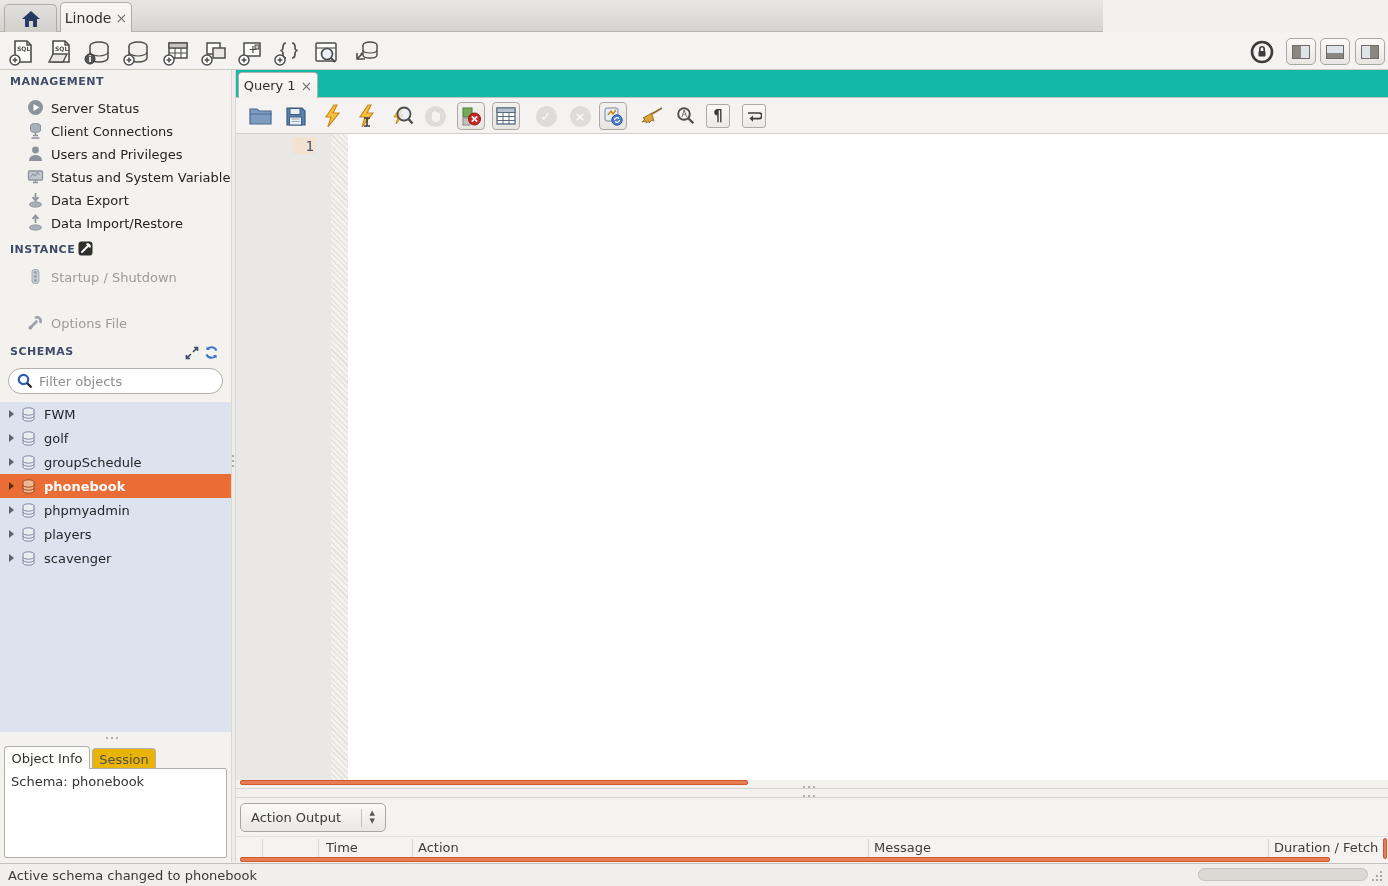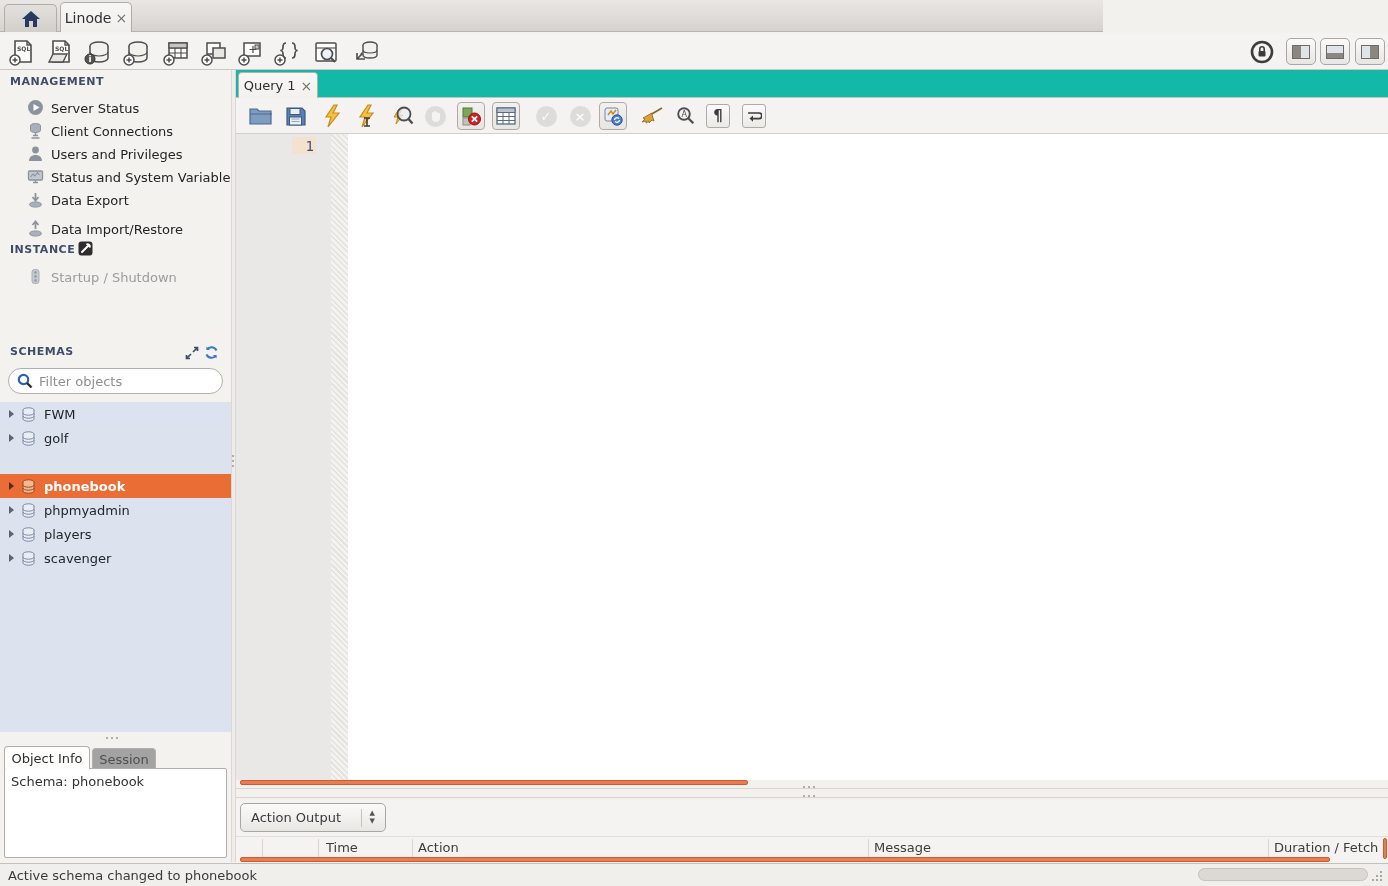--- a/index.html
+++ b/index.html
@@ -54,21 +54,21 @@
   .grip-v { position:absolute; display:flex; flex-direction:column; gap:3px; }
   .grip-v i { width:2px; height:2px; border-radius:50%; background:#9c9994; }
 
   .vsplit { left:231px; top:70px; width:5px; height:792px; background:#efede9; border-left:1px solid #dbd8d3; border-right:1px solid #dbd8d3; }
 
   
   .info-panel { left:0; top:745px; width:231px; height:118px; background:#f4f2ef; }
   .info-tab { position:absolute; display:flex; align-items:center; justify-content:center; font-size:13px;
     border:1px solid #b2afaa; border-bottom:none; border-radius:4px 4px 0 0; cursor:pointer; }
   .info-tab.active { background:#fdfdfc; color:#2e2e2e; z-index:2; }
-  .info-tab.inactive { background:#a3a3a3; color:#4e4e4e; }
+  .info-tab.inactive { background:#eab308; color:#4e4e4e; }
   .info-content { position:absolute; left:4px; top:768px; width:223px; height:90px; background:#fff;
     border:1px solid #b2afaa; border-radius:2px; padding:5px 6px; font-size:13px; color:#333; }
 
   
   .statusbar { left:0; top:863px; width:1388px; height:23px; background:#f1efeb; border-top:1px solid #c4c1bc;
     display:flex; align-items:center; padding-left:8px; font-size:13px; color:#3a3a3a; }
   .gray-thumb { left:1198px; top:868px; width:170px; height:13px; background:#dcd9d4; border:1px solid #c6c3be; border-radius:7px; }
   .resize-grip { left:1368px; top:868px; width:16px; height:15px;
     background:
       radial-gradient(circle at 13px 12px, #a9a6a1 1.2px, transparent 1.5px),
@@ -288,21 +288,21 @@
     </div>
     <div class="side-item" style="top:115px">
       <span class="ic">
           <svg width="17" height="17" viewBox="0 0 17 17">
             <path d="M8.5 2 v7 M5.5 6 l3 3.5 3-3.5" fill="none" stroke="#8d939d" stroke-width="1.8"></path>
             <ellipse cx="8.5" cy="13.5" rx="6" ry="2.6" fill="#aab0b9" stroke="#8d939d"></ellipse>
           </svg>
         </span>
       <span class="lbl">Data Export</span>
     </div>
-    <div class="side-item" style="top:144px">
+    <div class="side-item" style="top:138px">
       <span class="ic">
           <svg width="17" height="17" viewBox="0 0 17 17">
             <path d="M8.5 9 v-7 M5.5 5 l3-3.5 3 3.5" fill="none" stroke="#8d939d" stroke-width="1.8"></path>
             <ellipse cx="8.5" cy="13.5" rx="6" ry="2.6" fill="#aab0b9" stroke="#8d939d"></ellipse>
           </svg>
         </span>
       <span class="lbl">Data Import/Restore</span>
     </div>
 
     <div class="sec-title" style="top:173px">INSTANCE</div>
@@ -316,20 +316,29 @@
     <div class="side-item disabled" style="top:192px">
       <span class="ic">
           <svg width="17" height="17" viewBox="0 0 17 17">
             <rect x="5" y="1.5" width="7" height="14" rx="2.5" fill="#c8ccd2" stroke="#a8adb5"></rect>
             <circle cx="8.5" cy="4.5" r="1.4" fill="#9aa0a8"></circle>
             <circle cx="8.5" cy="8.5" r="1.4" fill="#9aa0a8"></circle>
             <circle cx="8.5" cy="12.5" r="1.4" fill="#9aa0a8"></circle>
           </svg>
         </span>
       <span class="lbl">Startup / Shutdown</span>
+    </div>
+    <div class="side-item disabled" style="top:238px">
+      <span class="ic">
+          <svg width="17" height="17" viewBox="0 0 17 17">
+            <path d="M3 14 L9.5 7.5 M9 3.5 a3.6 3.6 0 0 1 4.5 4.5" stroke="#9aa0a8" stroke-width="2.6" fill="none" stroke-linecap="round"></path>
+            <circle cx="3.4" cy="13.6" r="1.9" fill="#9aa0a8"></circle>
+          </svg>
+        </span>
+      <span class="lbl">Options File</span>
     </div>
 
     <div class="sec-title" style="top:275px">SCHEMAS</div>
     <span class="hdr-ic" style="left:185px;top:276px">
       <svg width="14" height="14" viewBox="0 0 14 14">
           <path d="M8 6 L12.5 1.5 M9 1.5 h3.5 v3.5 M6 8 L1.5 12.5 M1.5 9 v3.5 h3.5" stroke="#3f4c68" stroke-width="1.7" fill="none"></path>
         </svg>
     </span>
     <span class="hdr-ic" style="left:204px;top:275px">
       <svg width="15" height="15" viewBox="0 0 15 15">
@@ -366,20 +375,31 @@
     <div class="tree-row" style="top:24px">
       <span class="tri"></span>
       <span class="dbic">
           <svg width="15" height="15" viewBox="0 0 15 15">
             <ellipse cx="7.5" cy="3" rx="5.5" ry="2.2" fill="#e9edf4" stroke="#7b87a0"></ellipse>
             <path d="M2 3 v9 c0 1.2 2.5 2.2 5.5 2.2 s5.5-1 5.5-2.2 v-9" fill="#e9edf4" stroke="#7b87a0"></path>
             <path d="M2 6 c0 1.2 2.5 2.2 5.5 2.2 s5.5-1 5.5-2.2 M2 9 c0 1.2 2.5 2.2 5.5 2.2 s5.5-1 5.5-2.2" fill="none" stroke="#7b87a0"></path>
           </svg>
         </span>
       <span class="nm">golf</span>
+    </div>
+    <div class="tree-row" style="top:48px">
+      <span class="tri"></span>
+      <span class="dbic">
+          <svg width="15" height="15" viewBox="0 0 15 15">
+            <ellipse cx="7.5" cy="3" rx="5.5" ry="2.2" fill="#e9edf4" stroke="#7b87a0"></ellipse>
+            <path d="M2 3 v9 c0 1.2 2.5 2.2 5.5 2.2 s5.5-1 5.5-2.2 v-9" fill="#e9edf4" stroke="#7b87a0"></path>
+            <path d="M2 6 c0 1.2 2.5 2.2 5.5 2.2 s5.5-1 5.5-2.2 M2 9 c0 1.2 2.5 2.2 5.5 2.2 s5.5-1 5.5-2.2" fill="none" stroke="#7b87a0"></path>
+          </svg>
+        </span>
+      <span class="nm">groupSchedule</span>
     </div>
     <div class="tree-row sel" style="top:72px">
       <span class="tri"></span>
       <span class="dbic">
           <svg width="15" height="15" viewBox="0 0 15 15">
             <ellipse cx="7.5" cy="3" rx="5.5" ry="2.2" fill="#f2b894" stroke="#9c4a1e"></ellipse>
             <path d="M2 3 v9 c0 1.2 2.5 2.2 5.5 2.2 s5.5-1 5.5-2.2 v-9" fill="#f2b894" stroke="#9c4a1e"></path>
             <path d="M2 6 c0 1.2 2.5 2.2 5.5 2.2 s5.5-1 5.5-2.2 M2 9 c0 1.2 2.5 2.2 5.5 2.2 s5.5-1 5.5-2.2" fill="none" stroke="#9c4a1e"></path>
           </svg>
         </span>

